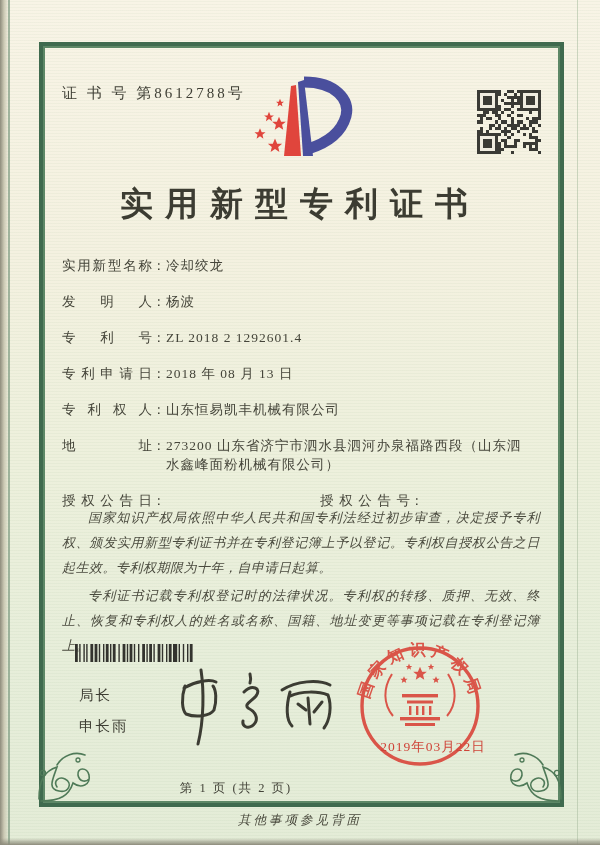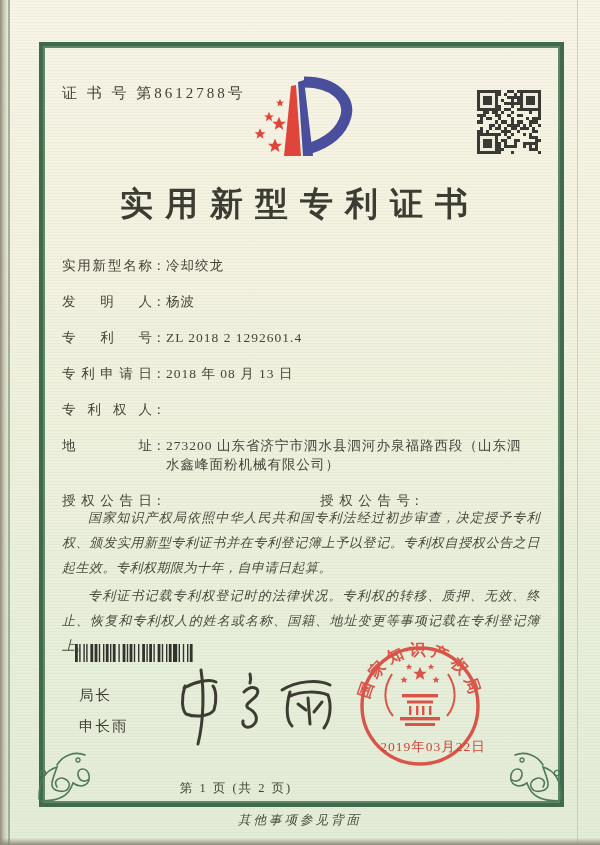--- a/index.html
+++ b/index.html
@@ -269,20 +269,21 @@
       <span class="fvalue">ZL 2018 2 1292601.4</span>
     </div>
     <div class="frow">
       <span class="flabel">专利申请日</span>
       <span class="fcolon">：</span>
       <span class="fvalue">2018 年 08 月 13 日</span>
     </div>
     <div class="frow">
       <span class="flabel">专利权人</span>
       <span class="fcolon">：</span>
+      <span class="fvalue">山东恒易凯丰机械有限公司</span>
     </div>
     <div class="frow">
       <span class="flabel">地址</span>
       <span class="fcolon">：</span>
       <span class="fvalue">273200 山东省济宁市泗水县泗河办泉福路西段（山东泗水鑫峰面粉机械有限公司）</span>
     </div>
     <div class="grant-row">
       <div class="grant-left">
         <span class="flabel">授权公告日</span>
         <span class="fcolon">：</span>

